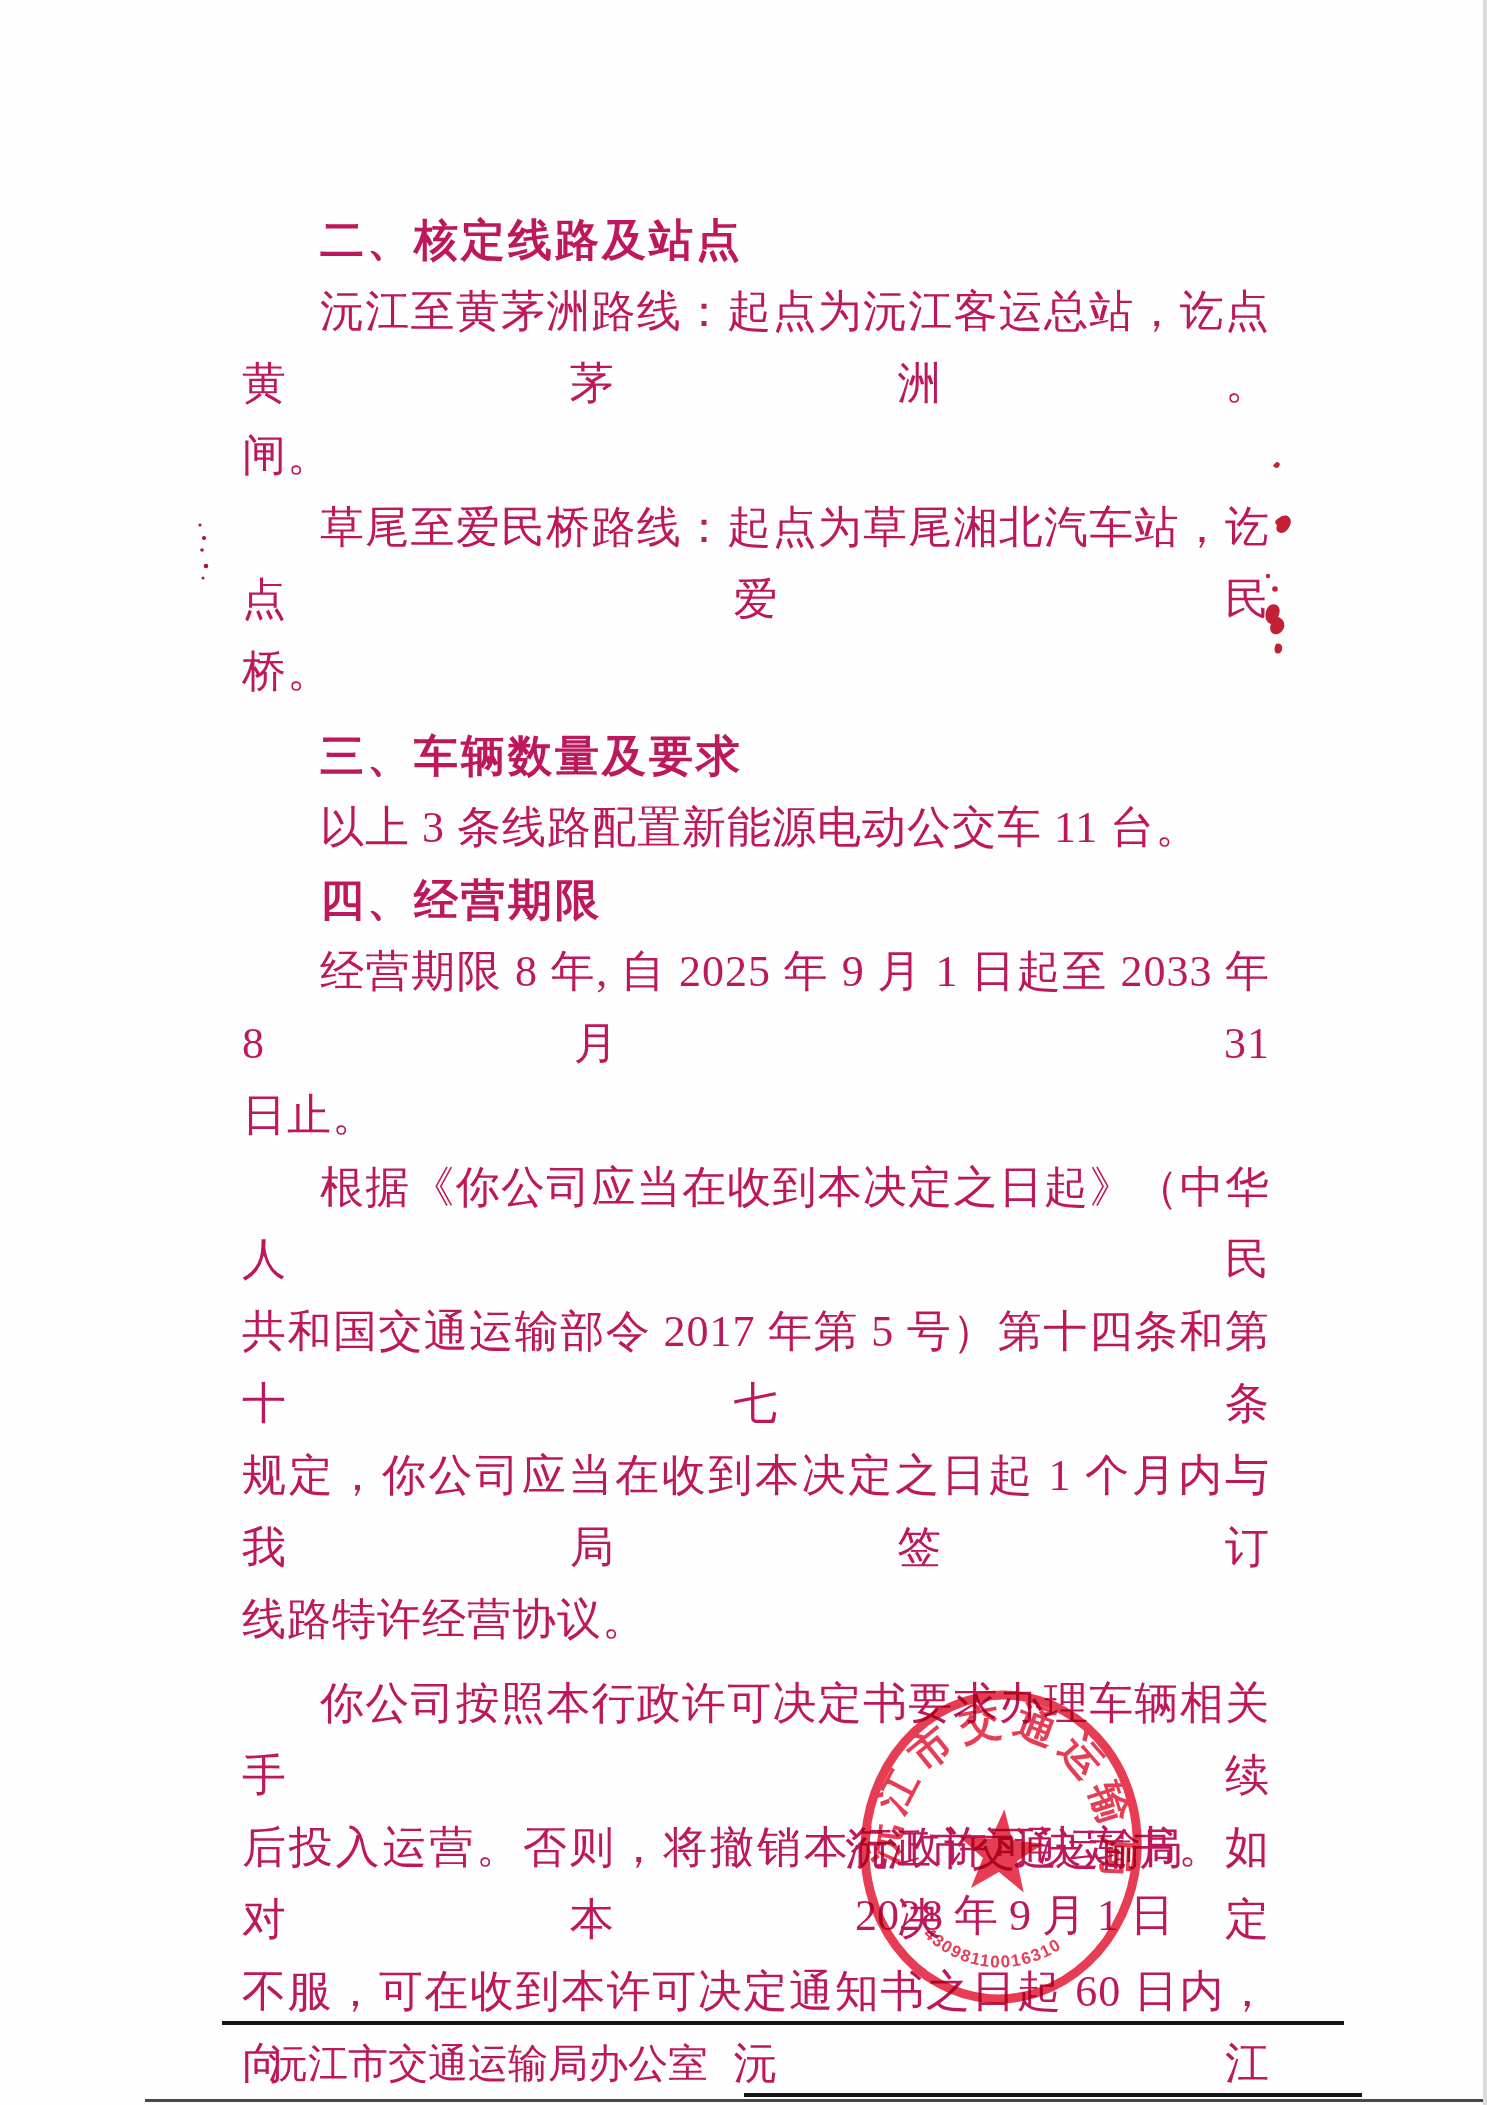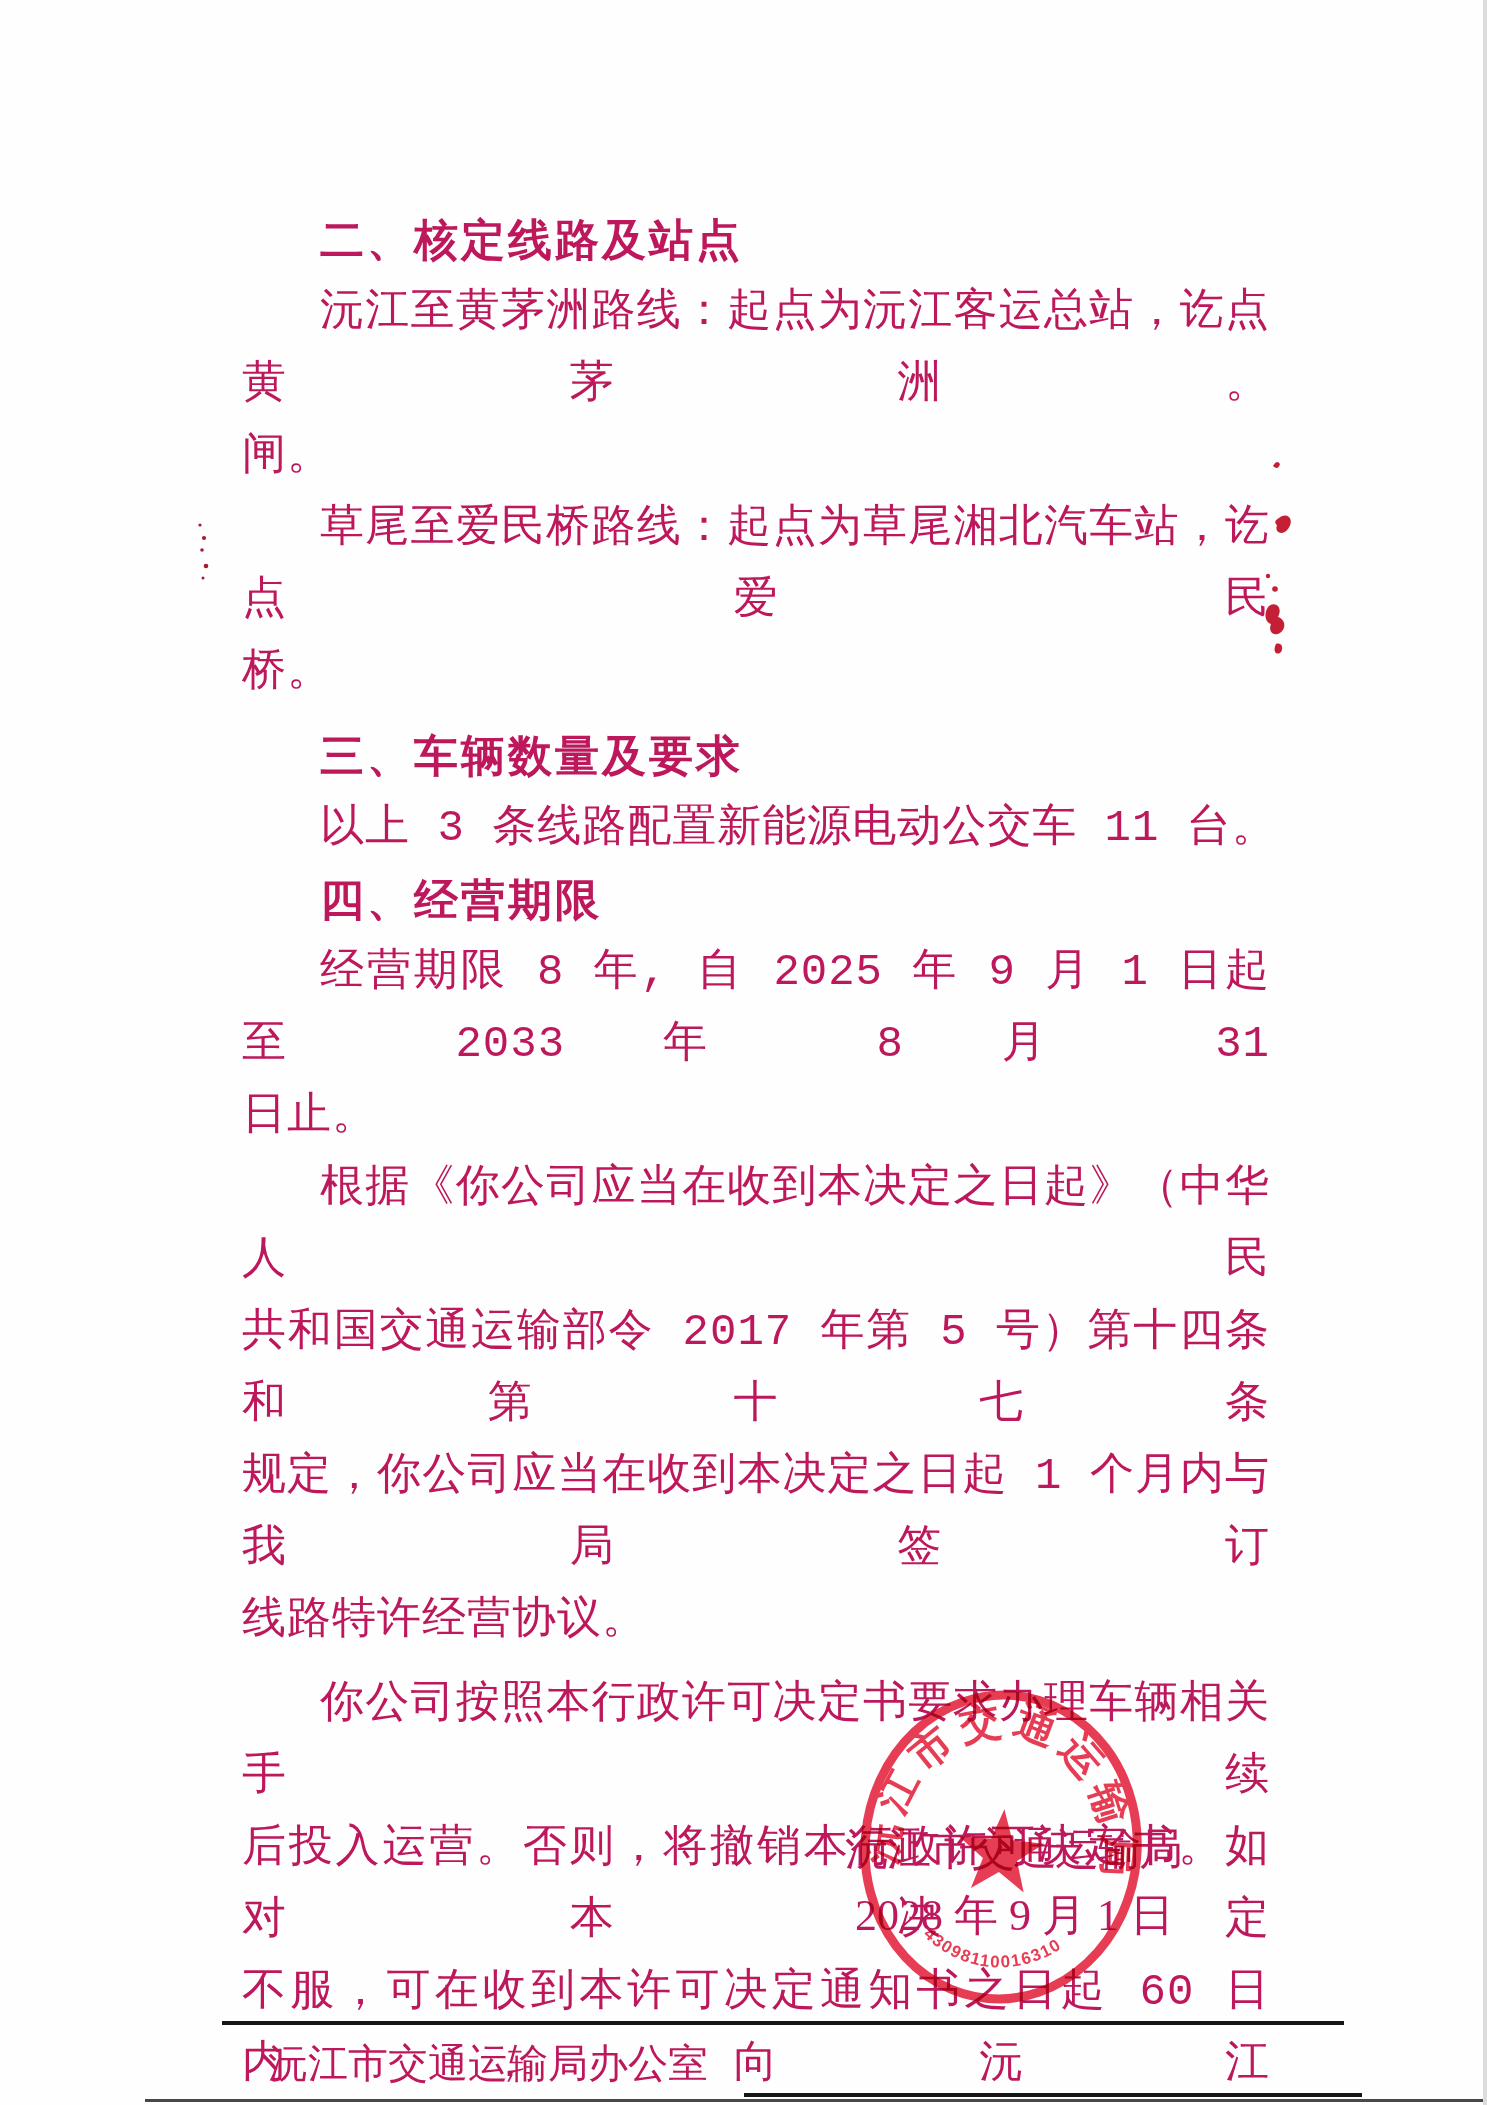--- a/index.html
+++ b/index.html
@@ -16,21 +16,20 @@
   .body-text {
     position:absolute;
     left:242px; top:204px;
     width:1028px;
   }
   .doc-line {
     font-size:44px;
     line-height:72px;
     white-space:nowrap;
     letter-spacing:1px;
-    font-family:Liberation Mono, monospace;
   }
   .doc-line.fill {
     white-space:normal;
     text-align:justify;
     text-align-last:justify;
   }
   .doc-line.indent { text-indent:78px; }
   .doc-line.heading {
     font-family:"Liberation Sans","DejaVu Sans",sans-serif;
     font-weight:700;

